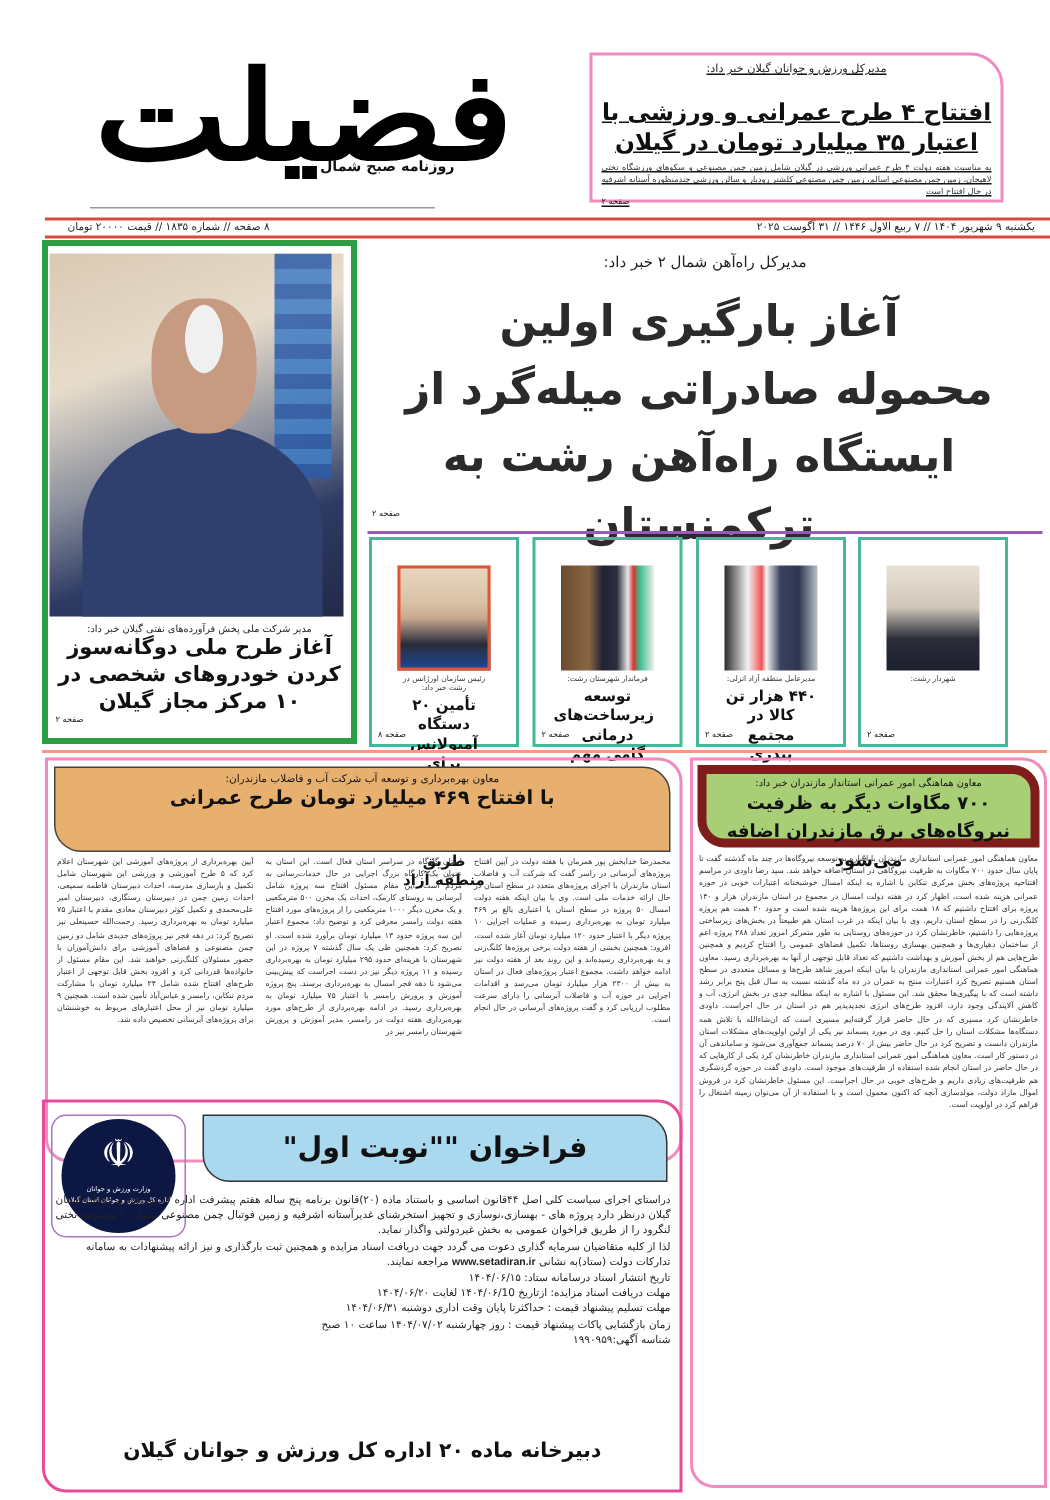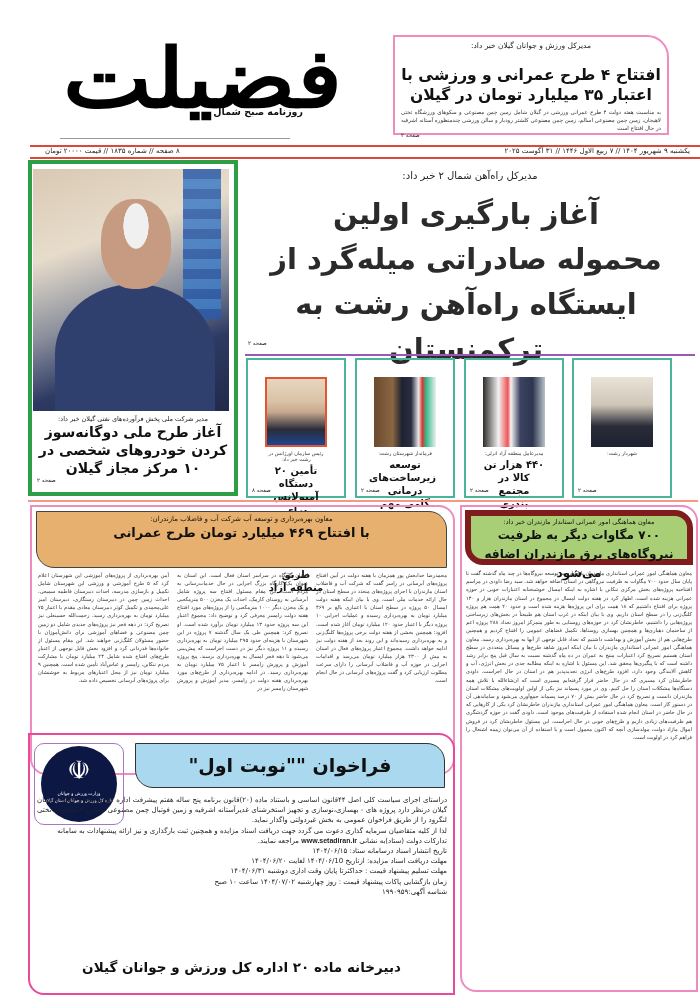--- a/index.html
+++ b/index.html
@@ -13,21 +13,21 @@
   .logo-word { position: absolute; left: 8px; top: 6px; font-family: "DejaVu Serif", serif; font-weight: bold; font-size: 82px; line-height: 100px; color: #000; letter-spacing: -4px; transform: scaleX(1.15); transform-origin: left top; }
   .logo-sub { position: absolute; right: -8px; top: 84px; font-size: 9.5px; font-weight: bold; color: #111; }
   .logo-rule { left: 60px; top: 138px; width: 230px; height: 1px; background: #999; }
 
   .rule-red-top { left: 30px; top: 145px; width: 670px; height: 2px; background: #d94a3a; }
   .rule-red-bot { left: 30px; top: 157px; width: 670px; height: 1.5px; background: #d94a3a; }
   .issue-line { left: 45px; top: 147px; font-size: 7px; color: #222; direction: rtl; white-space: nowrap; }
   .date-line { right: 10px; top: 147px; font-size: 7px; color: #222; white-space: nowrap; }
 
   
-  .topbox { left: 393px; top: 35px; width: 276px; height: 100px; border: 2px solid #f08bc0; border-radius: 0 22px 0 0; padding: 4px 6px; text-align: center; }
+  .topbox { left: 393px; top: 35px; width: 276px; height: 100px; border: 2px solid #f08bc0; border-radius: 0 22px 0 0; padding: 4px 6px; text-align: center; text-decoration: underline; }
   .topbox .kicker { font-size: 7.5px; color: #222; }
   .topbox .headline { font-size: 15.5px; font-weight: bold; line-height: 20px; margin-top: 15px; }
   .topbox .lede { font-size: 5.5px; line-height: 8px; text-align: justify; margin-top: 3px; color: #333; }
   .page-ref { font-size: 5.5px; color: #222; text-align: left; }
 
   
   .feature { left: 28px; top: 160px; width: 210px; height: 336px; border: 4px solid #2e9e45; padding: 5px; }
   .feature-photo { width: 196px; height: 242px; background: linear-gradient(160deg,#d9c9b3 0%,#e7dccb 30%,#8a8f9c 55%,#2d3a63 75%,#222a48 100%); position: relative; overflow: hidden; }
   .feature-photo .tile { position: absolute; right: 8px; top: 0; width: 38px; height: 150px; background: repeating-linear-gradient(180deg,#2a5aa8 0 10px,#3f7cc5 10px 20px); opacity: .85; }
   .feature-photo .head { position: absolute; left: 68px; top: 30px; width: 70px; height: 90px; background: radial-gradient(ellipse at 50% 30%, #f0f0f0 0 25%, #c79a82 26% 100%); border-radius: 45%; }

